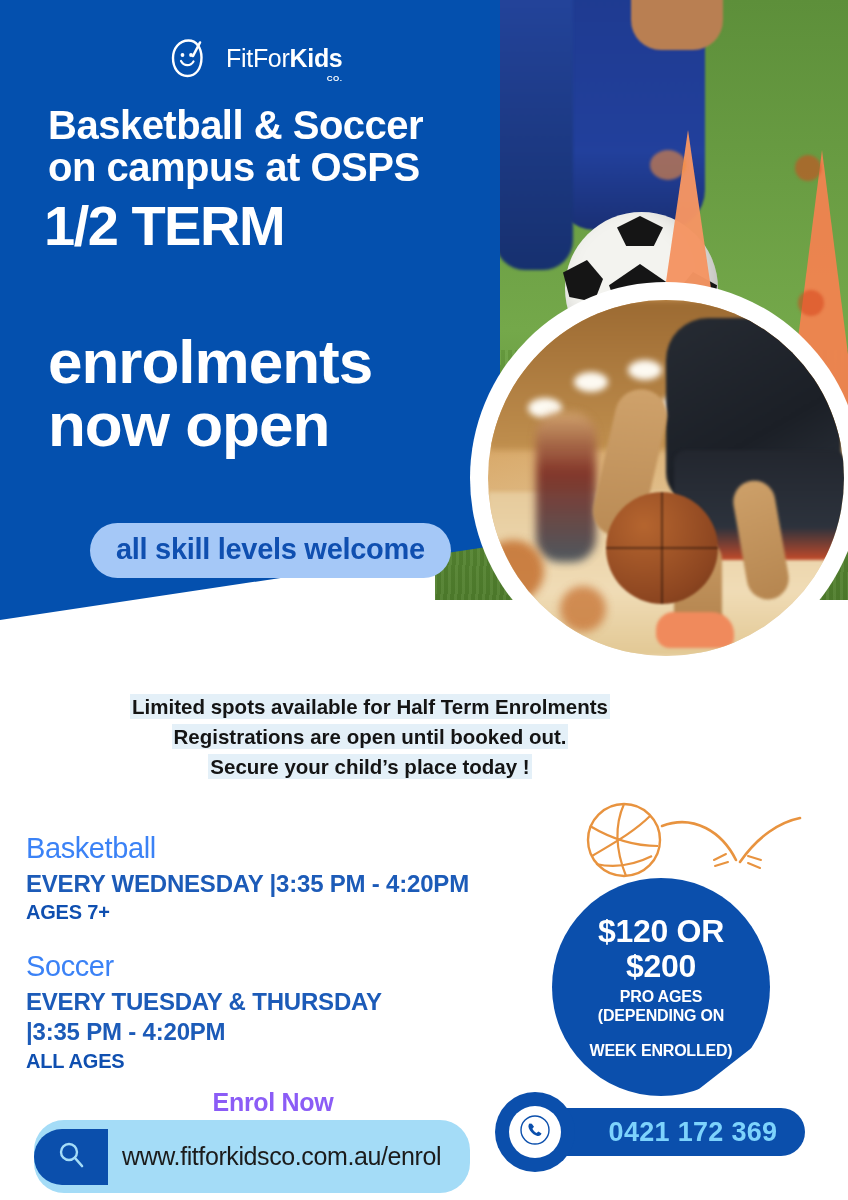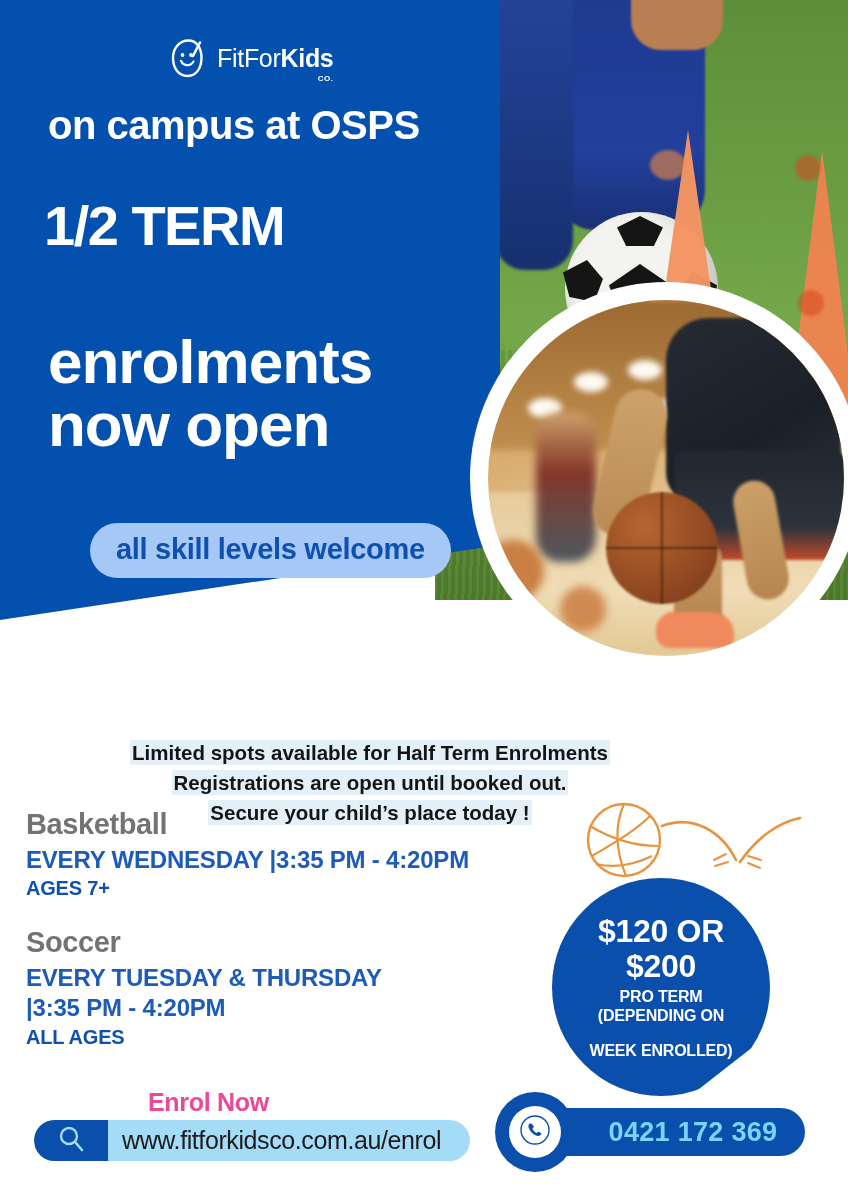--- a/index.html
+++ b/index.html
@@ -119,21 +119,21 @@
     clip-path: polygon(0 0, 500px 0, 500px 545px, 0 620px);
   }
 
   
   .logo {
     position: absolute;
     left: 168px;
     top: 36px;
     display: flex;
     align-items: center;
-    gap: 9px;
+    gap: 18px;
   }
   .logo-mark { width: 40px; height: 44px; display:block; }
   .logo-text {
     color: #ffffff;
     font-size: 25px;
     font-weight: 700;
     letter-spacing: -0.3px;
     line-height: 1;
     position: relative;
     white-space: nowrap;
@@ -332,37 +332,37 @@
   .notice {
     position: absolute;
     left: 0;
     top: 692px;
     width: 740px;
     text-align: center;
     color: #141414;
     font-size: 20.5px;
     font-weight: 700;
     line-height: 1.47;
-    margin-top: 46px;
   }
   .notice span {
     background: #E4F0F8;
     padding: 1px 2px;
     box-decoration-break: clone;
     -webkit-box-decoration-break: clone;
   }
 
   
   .schedule { position: absolute; left: 26px; top: 808px; width: 520px; }
   .sport-name {
-    color: #737373;
+    color: #3b82f6;
     font-size: 29px;
-    font-weight: 700;
+    font-weight: 400;
     letter-spacing: -0.4px;
     margin-bottom: 4px;
+    margin-top: 24px;
   }
   .sport-when {
     color: #1C5BB8;
     font-size: 24px;
     font-weight: 700;
     letter-spacing: -0.2px;
     line-height: 1.26;
   }
   .sport-ages {
     color: #0F4FB0;
@@ -407,29 +407,30 @@
     line-height: 1.18;
     margin-top: 4px;
     letter-spacing: -0.2px;
   }
 
   
   .enrol-label {
     position: absolute;
     left: 148px; top: 1088px;
     width: 250px;
-    color: #ec4899;
+    text-align: center;
+    color: #8b5cf6;
     font-size: 25px;
     font-weight: 700;
     letter-spacing: -0.3px;
   }
   .search-bar {
     position: absolute;
     left: 34px; top: 1120px;
-    width: 436px; height: 41px;
+    width: 436px; height: 73px;
     border-radius: 30px;
     background: #A4DCF7;
     display: flex;
     align-items: center;
     overflow: hidden;
   }
   .search-btn {
     width: 74px; height: 56px;
     background: #0B4FAC;
     border-radius: 30px 0 0 30px;
@@ -518,20 +519,21 @@
         <circle cx="14.5" cy="19" r="1.9" fill="#ffffff"></circle>
         <circle cx="23" cy="19" r="1.9" fill="#ffffff"></circle>
         <path d="M13 25 C16 30.5 22.5 30.5 25.5 25.5" stroke="#ffffff" stroke-width="2.2" stroke-linecap="round" fill="none"></path>
         <path d="M25 20 L32 6.5" stroke="#ffffff" stroke-width="2.6" stroke-linecap="round"></path>
       </svg>
     </span>
     <span class="logo-text"><span class="lt-thin">Fit</span><span class="lt-thin">For</span><span>Kids</span><span class="logo-co">CO.</span></span>
   </div>
 
   <div class="headline-1">
+    <div>Basketball &amp; Soccer</div>
     <div>on campus at OSPS</div>
   </div>
 
   <div class="headline-big">1/2 TERM</div>
 
   <div class="headline-2">
     <div>enrolments</div>
     <div>now open</div>
   </div>
 
@@ -593,21 +595,21 @@
       <path d="M172 58 L185 62" stroke="#E8933F" stroke-width="2" stroke-linecap="round"></path>
       <path d="M172 65 L184 70" stroke="#E8933F" stroke-width="2" stroke-linecap="round"></path>
     </svg>
   </div>
 
   <div class="price-sticker-round"></div>
   <div class="price-curl"></div>
   <div class="price-inner">
     <div class="price-main">$120 OR</div>
     <div class="price-main">$200</div>
-    <div class="price-sub">PRO TERM</div>
+    <div class="price-sub">PRO AGES</div>
     <div class="price-sub" style="margin-top:0">(DEPENDING ON</div>
     <div class="price-sub" style="margin-top:16px">WEEK ENROLLED)</div>
   </div>
 
   <div class="enrol-label">Enrol Now</div>
 
   <div class="search-bar">
     <div class="search-btn">
       <span>
         <svg width="30" height="30" viewBox="0 0 30 30" fill="none">

